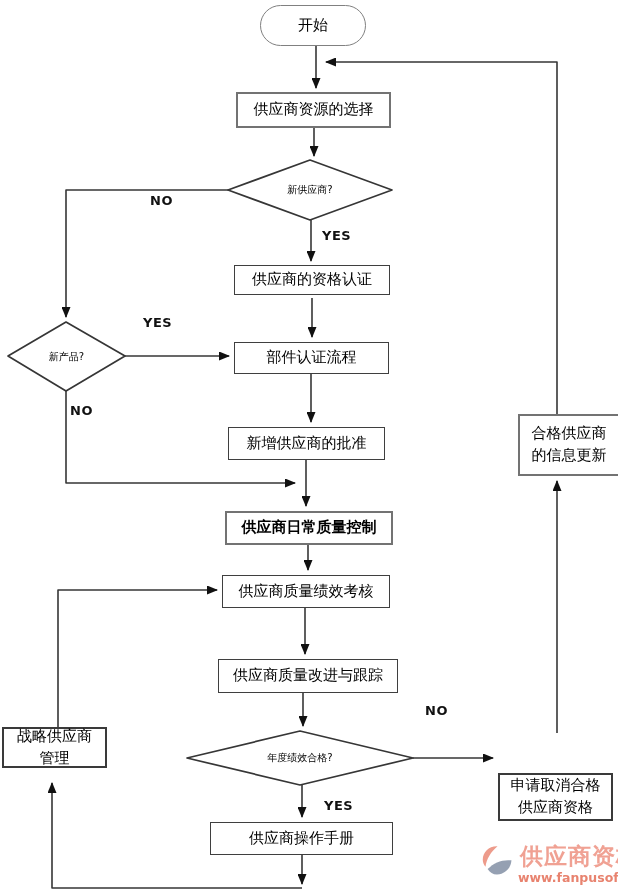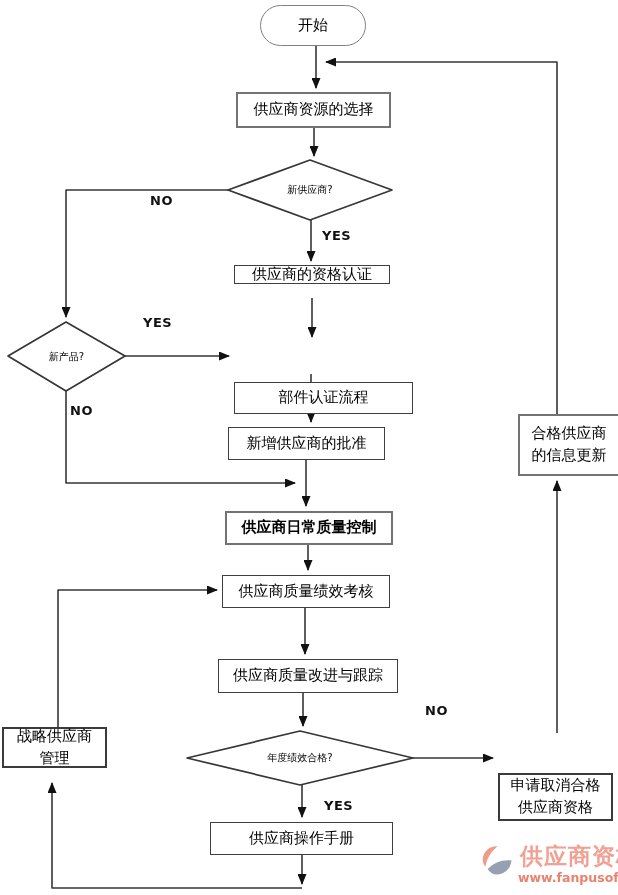--- a/index.html
+++ b/index.html
@@ -60,25 +60,25 @@
   </svg>
 
   <div class="box stadium" style="left:260px;top:5px;width:106px;height:41px;">
     <span>开始</span>
   </div>
 
   <div class="box thick" style="left:236px;top:92px;width:155px;height:36px;">
     <span>供应商资源的选择</span>
   </div>
 
-  <div class="box" style="left:234px;top:265px;width:156px;height:19px;">
+  <div class="box" style="left:234px;top:265px;width:156px;height:30px;">
     <span>供应商的资格认证</span>
   </div>
 
-  <div class="box" style="left:234px;top:342px;width:179px;height:32px;margin-top:40px;">
+  <div class="box" style="left:234px;top:342px;width:155px;height:32px;">
     <span>部件认证流程</span>
   </div>
 
   <div class="box" style="left:228px;top:427px;width:157px;height:33px;">
     <span>新增供应商的批准</span>
   </div>
 
   <div class="box thick" style="left:225px;top:511px;width:168px;height:34px;font-weight:bold;">
     <span>供应商日常质量控制</span>
   </div>

